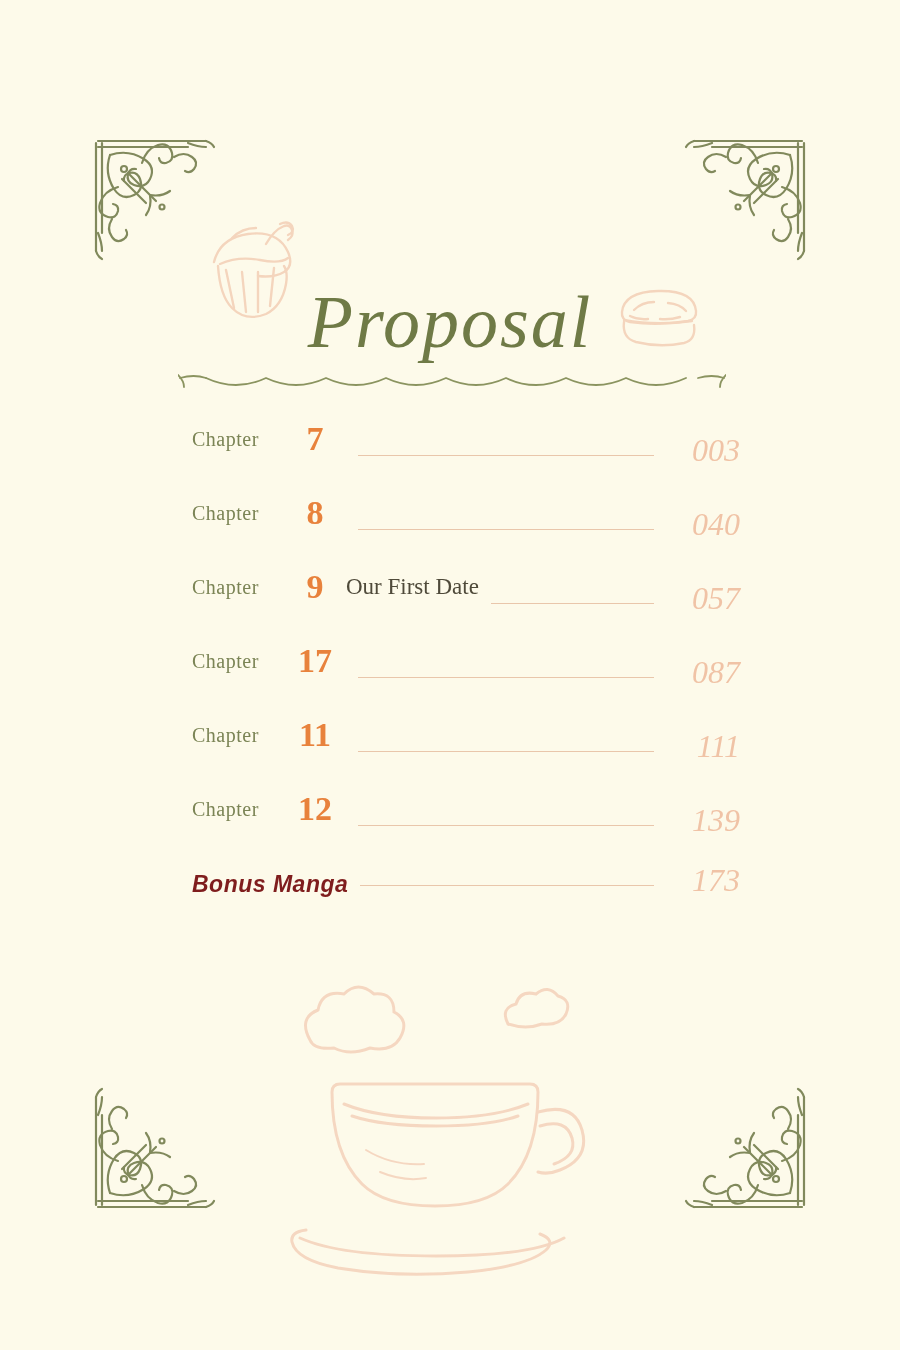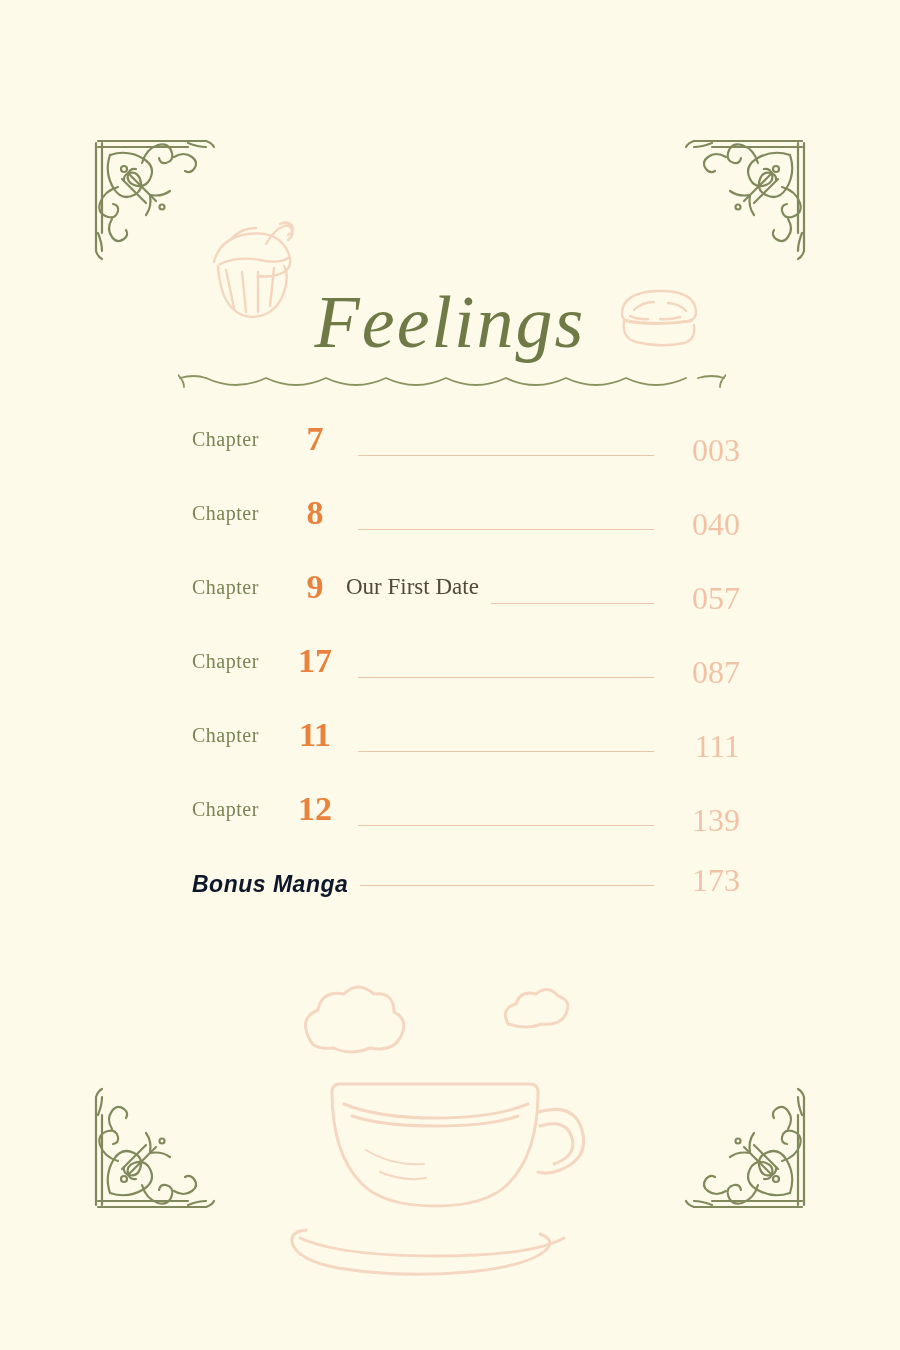--- a/index.html
+++ b/index.html
@@ -127,20 +127,21 @@
   }
   .leader {
     flex: 1 1 auto;
     border-bottom: 1.6px solid #e9c6ab;
     margin: 0 10px 12px 12px;
     align-self: flex-end;
     min-width: 14px;
   }
   .page-num {
     font-family: "Liberation Serif", serif;
+    font-style: italic;
     font-size: 32px;
     color: #f0c3a6;
     width: 76px;
     text-align: right;
     flex: none;
     align-self: flex-end;
     line-height: 1;
     padding-bottom: 2px;
   }
   .row-two-line .page-num,
@@ -150,21 +151,21 @@
   .bonus-row {
     display: flex;
     align-items: flex-end;
     margin-top: 6px;
   }
   .bonus-label {
     font-family: "Liberation Sans", sans-serif;
     font-weight: bold;
     font-style: italic;
     font-size: 23px;
-    color: #0f172a;
+    color: #7f1d1d;
     letter-spacing: .5px;
     flex: none;
   }
 </style>
 </head>
 <body>
 
 <div class="page">
 
   <div class="corner corner-tl">
@@ -256,21 +257,21 @@
     <svg viewBox="0 0 90 70" fill="none" stroke="currentColor" stroke-width="2.4" stroke-linecap="round">
       <path d="M8 30 q2 -20 36 -21 q36 -1 38 20 q1 8 -8 10 q-30 5 -58 1 q-9 -2 -8 -10"></path>
       <path d="M10 38 q32 6 68 1"></path>
       <path d="M10 40 q-2 16 12 20 q24 6 48 1 q12 -3 10 -18"></path>
       <path d="M16 34 q8 4 18 3 M46 37 q10 1 20 -2"></path>
       <path d="M20 28 q8 -8 20 -8 M54 21 q12 1 18 8"></path>
     </svg>
   </div>
 
   <div class="title-area">
-    <h1 class="title">Feelings</h1>
+    <h1 class="title">Proposal</h1>
   </div>
   <div class="title-rule">
     <svg viewBox="0 0 548 22" fill="none" stroke="currentColor" stroke-width="1.8" stroke-linecap="round">
       <path d="M2 6 q14 -4 26 0"></path>
       <path d="M28 6 q30 14 60 0 q30 14 60 0 q30 14 60 0 q30 14 60 0 q30 14 60 0 q30 14 60 0 q30 14 60 0 q30 14 60 0"></path>
       <path d="M520 6 q14 -4 26 0"></path>
       <path d="M0 3 q6 6 6 12 M548 3 q-6 6 -6 12"></path>
     </svg>
   </div>
 

